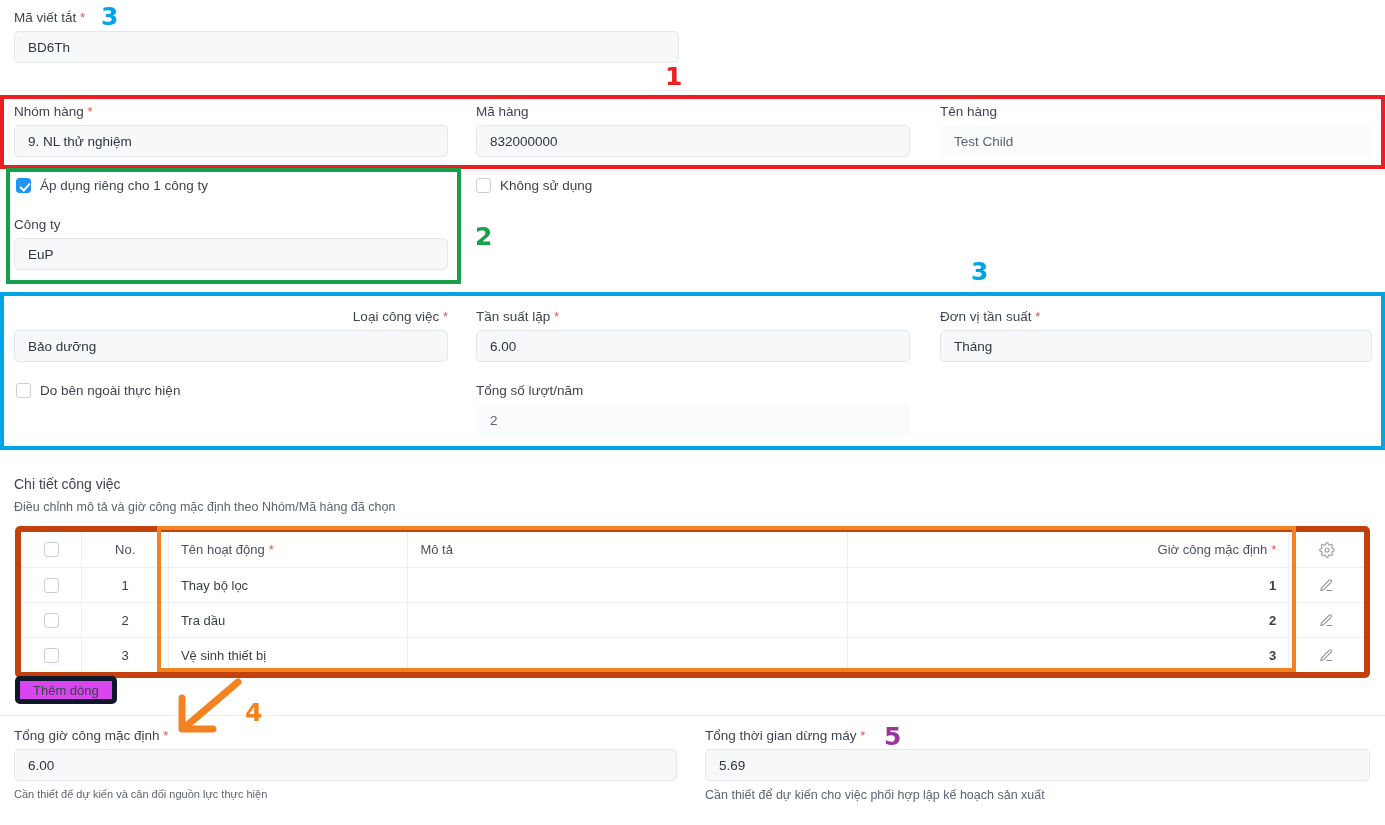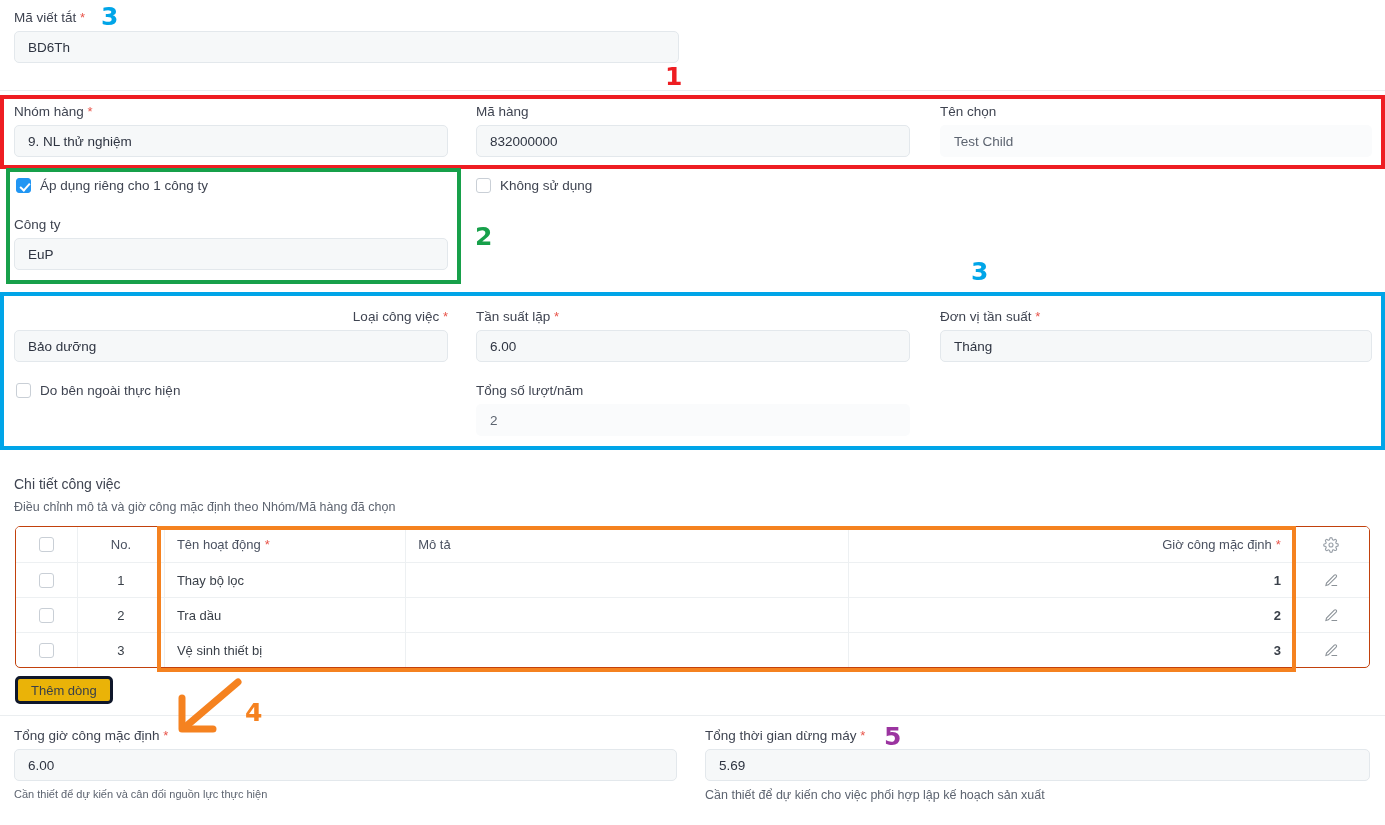--- a/index.html
+++ b/index.html
@@ -83,21 +83,21 @@
   }
   .n-red { color: #ee1d22; }
   .n-green { color: #17a04a; }
   .n-blue { color: #00a5e8; }
   .n-orange { color: #f58220; }
   .n-purple { color: #9b34a0; }
 
   
   .tbl {
     position: absolute;
-    border: 1px solid #c2410c;
+    border: 6px solid #c2410c;
     border-radius: 5px;
     background: #fff;
     overflow: hidden;
   }
   .trow { display: flex; height: 35px; align-items: stretch; }
   .trow + .trow { border-top: 1px solid #edf0f2; }
   .thead .tcell { font-size: 13px; color: #4a5160; }
   .tcell {
     display: flex; align-items: center;
     padding: 0 12px;
@@ -110,22 +110,22 @@
   .c-no { width: 88px; justify-content: center; }
   .c-name { width: 245px; }
   .c-desc { width: 450px; }
   .c-hours { width: 452px; justify-content: flex-end; font-weight: bold; }
   .c-act { width: 76px; justify-content: center; border-right: none; }
   .thead .c-hours { font-weight: normal; }
 
   .btn-add {
     position: absolute;
     height: 28px;
-    background: #eab308;
-    border: 3px solid #0f172a;
+    background: #d946ef;
+    border: 5px solid #0f172a;
     border-radius: 5px;
     display: flex; align-items: center;
     padding: 0 13px;
     font-size: 13px;
     color: #3a4049;
   }
   .hr { position: absolute; height: 1px; background: #ebeef0; }
 
   svg { display: block; }
 </style>
@@ -160,21 +160,21 @@
     <div class="field-label">
       <span>Mã hàng</span>
     </div>
     <div class="input">
       <span>832000000</span>
     </div>
   </div>
 
   <div class="abs" style="left:940px; top:104px; width:432px;">
     <div class="field-label">
-      <span>Tên chọn</span>
+      <span>Tên hàng</span>
     </div>
     <div class="input flat">
       <span>Test Child</span>
     </div>
   </div>
 
   <div class="abs cbrow" style="left:16px; top:178px;">
     <span class="cbox checked"></span>
     <span class="cblabel">Áp dụng riêng cho 1 công ty</span>
   </div>

